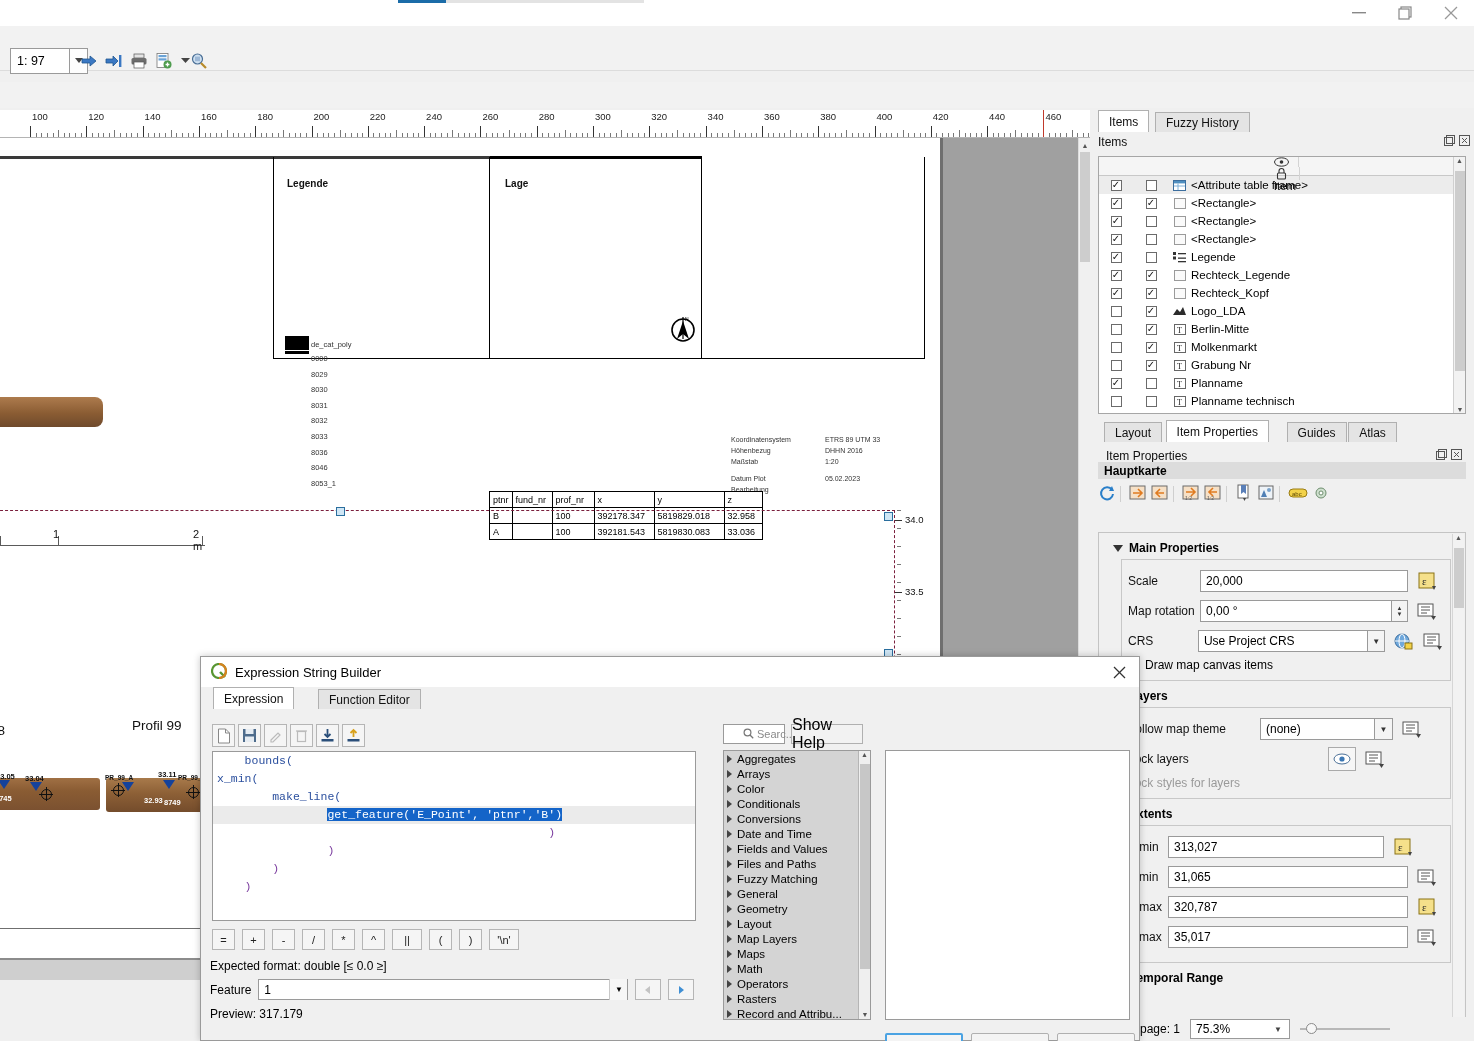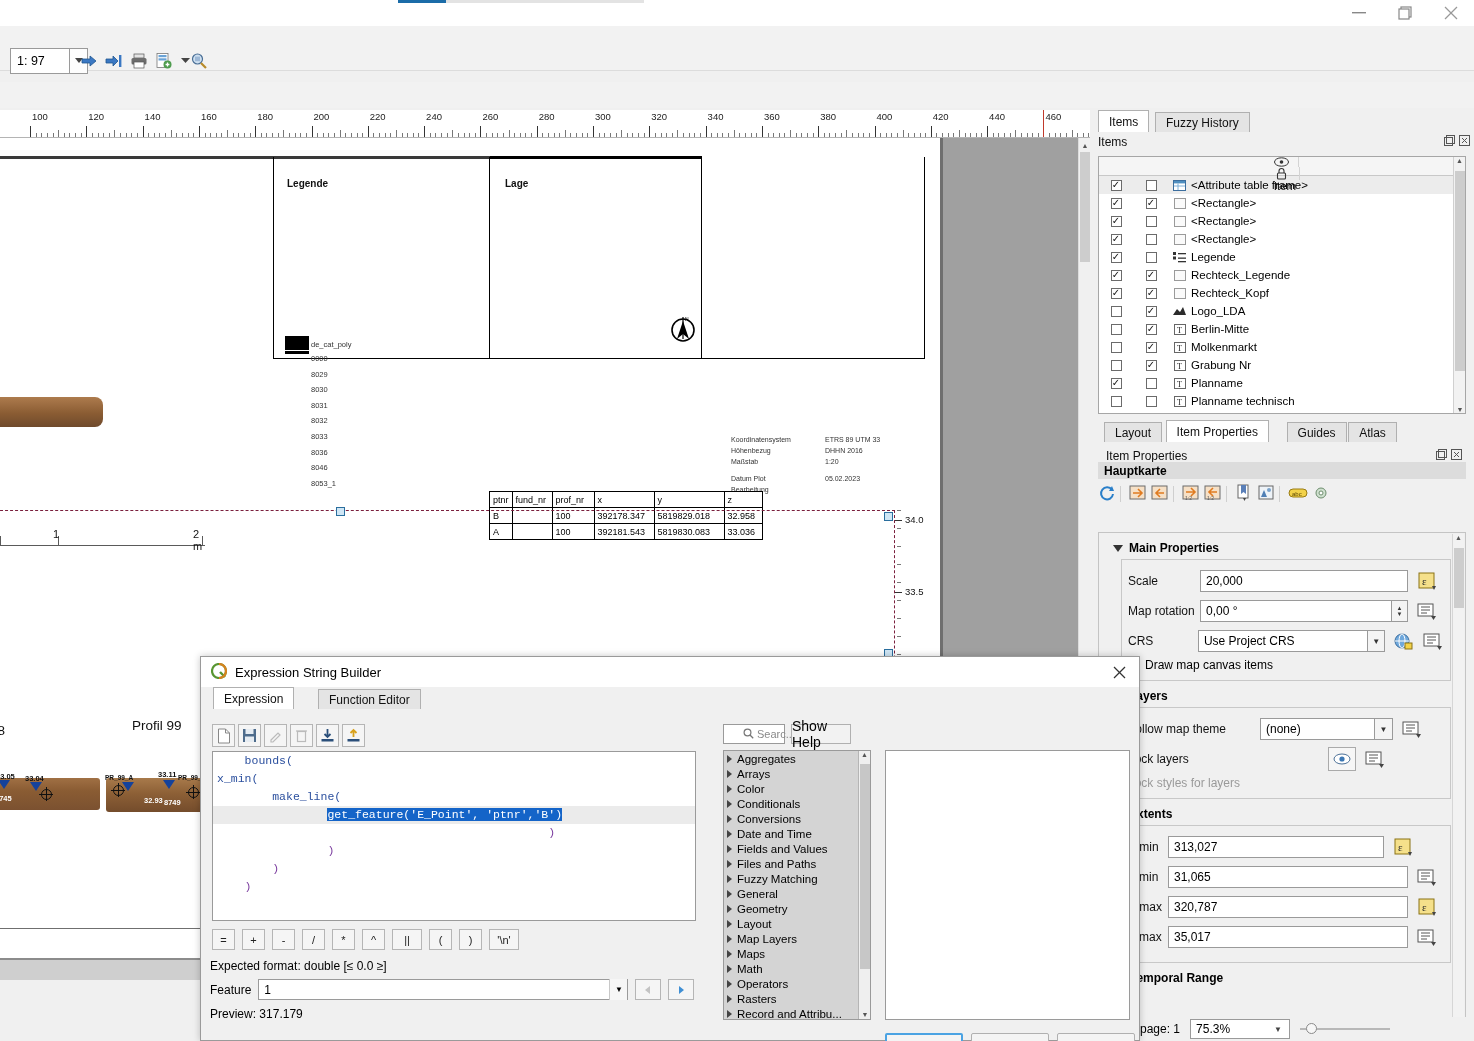--- a/index.html
+++ b/index.html
@@ -169,21 +169,21 @@
   .opb.w { width:30px; }
   #expfmt { position:absolute; left:210px; top:959px; font-size:12px; }
   #featrow { position:absolute; left:210px; top:979px; display:flex; align-items:center; gap:7px; }
   #featsel { width:370px; height:21px; background:#fff; border:1px solid #9a9a9a; display:flex; align-items:center; padding-left:5px; font-size:12px; position:relative; }
   #featsel .ar { position:absolute; right:0; top:-1px; width:18px; height:21px; border-left:1px solid #c8c8c8; background:#f6f6f6; display:flex; align-items:center; justify-content:center; font-size:8px; }
   .navb { width:26px; height:21px; border:1px solid #b5b5b5; background:#f5f5f5; display:flex; align-items:center; justify-content:center; font-size:10px; }
   #preview { position:absolute; left:210px; top:1007px; font-size:12px; }
 
   #searchrow { position:absolute; left:723px; top:724px; display:flex; gap:6px; }
   #searchbox { width:62px; height:20px; background:#fff; border:1px solid #9a9a9a; display:flex; align-items:center; gap:3px; padding-left:19px; font-size:11px; color:#8a8a8a; }
-  #helpbtn { width:60px; height:20px; border:1px solid #b0b0b0; background:#f2f2f2; display:flex; align-items:center; justify-content:center; font-size:14px; }
+  #helpbtn { width:72px; height:20px; border:1px solid #b0b0b0; background:#f2f2f2; display:flex; align-items:center; justify-content:center; font-size:16px; }
   #functree { position:absolute; left:723px; top:750px; width:148px; height:270px; background:#d4d4d4; border:1px solid #9a9a9a; overflow:hidden; }
   .fn { display:flex; align-items:center; height:15px; font-size:11.5px; padding-left:3px; gap:5px; }
   .fn .arr { width:0;height:0;border-top:4px solid transparent;border-bottom:4px solid transparent;border-left:5px solid #444; }
   #functree .sb { position:absolute; right:0; top:0; width:12px; height:100%; background:#efefef; border-left:1px solid #b5b5b5; }
   #functree .sbth { position:absolute; left:1px; top:13px; width:10px; height:205px; background:#c7c7c7; }
   #helppane { position:absolute; left:885px; top:750px; width:245px; height:270px; background:#fff; border:1px solid #9a9a9a; }
   #dlgbtns { position:absolute; left:885px; top:1033px; display:flex; gap:8px; }
   .dbtn { width:78px; height:24px; border:1px solid #b0b0b0; background:#f4f4f4; border-radius:2px; }
   .dbtn.primary { border:2px solid #4ba3e3; }
 

